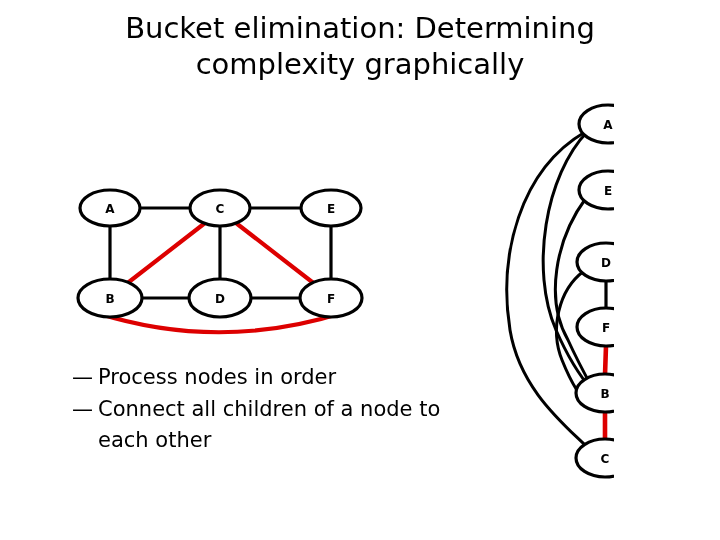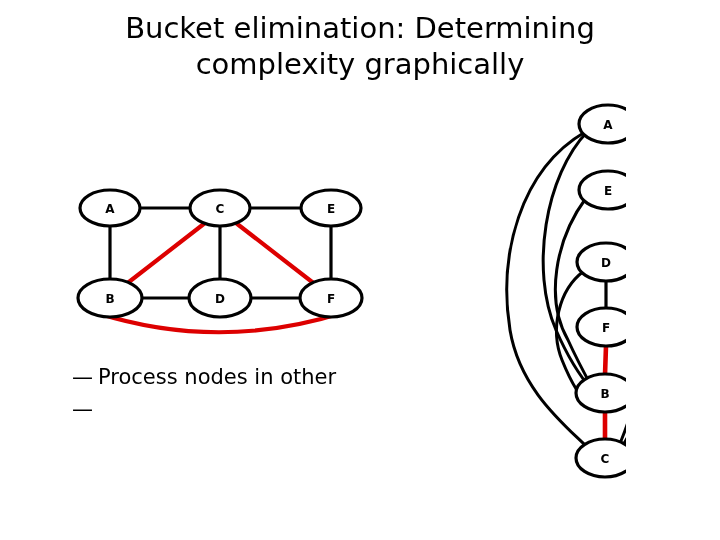--- a/index.html
+++ b/index.html
@@ -8,21 +8,20 @@
     background: #ffffff;
   }
   #slide {
     position: relative;
     width: 614px;
     height: 540px;
     background: #ffffff;
     overflow: hidden;
     font-family: "DejaVu Sans", "Liberation Sans", sans-serif;
     color: #000000;
-    padding-left: 12px;
   }
   #title {
     position: absolute;
     left: 50px;
     top: 10px;
     width: 620px;
     text-align: center;
     font-size: 29px;
     line-height: 1.25;
     color: #000000;
@@ -200,20 +199,20 @@
       <text class="node-label" x="605" y="394">B</text>
     </g>
     <g>
       <ellipse class="node-ellipse" cx="605" cy="458" rx="29" ry="19"></ellipse>
       <text class="node-label" x="605" y="459">C</text>
     </g>
   </svg>
 
   <div id="sub-bullets">
     <span class="sub-item">
-      <span class="dash">—</span><span>Process nodes in other</span>
+      <span class="dash">—</span><span>Process nodes in order</span>
     </span>
     <span class="sub-item">
-      <span class="dash">—</span>
+      <span class="dash">—</span><span>Connect all children of a node to each other</span>
     </span>
   </div>
 
 </div>
 
 </body></html>

